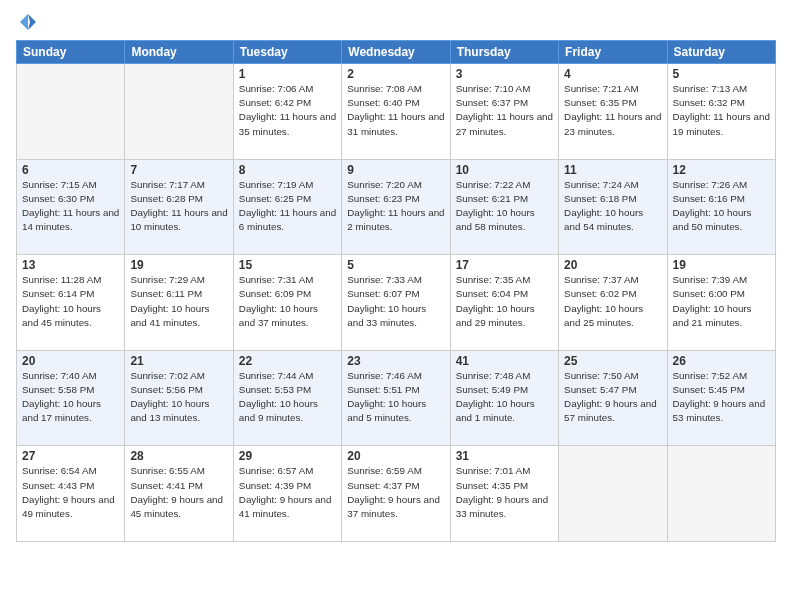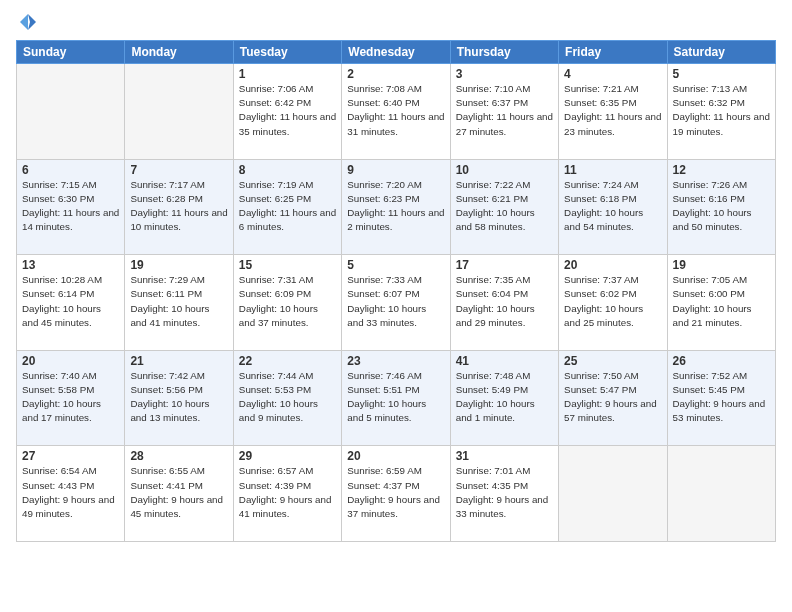--- a/index.html
+++ b/index.html
@@ -211,21 +211,21 @@
           <td>
             <span class="day-num">12</span>
             <div class="day-info">Sunrise: 7:26 AM
 Sunset: 6:16 PM
 Daylight: 10 hours and 50 minutes.</div>
           </td>
         </tr>
         <tr>
           <td>
             <span class="day-num">13</span>
-            <div class="day-info">Sunrise: 10:28 AM
+            <div class="day-info">Sunrise: 11:28 AM
 Sunset: 6:14 PM
 Daylight: 10 hours and 45 minutes.</div>
           </td>
           <td>
             <span class="day-num">19</span>
             <div class="day-info">Sunrise: 7:29 AM
 Sunset: 6:11 PM
 Daylight: 10 hours and 41 minutes.</div>
           </td>
           <td>
@@ -247,35 +247,35 @@
 Daylight: 10 hours and 29 minutes.</div>
           </td>
           <td>
             <span class="day-num">20</span>
             <div class="day-info">Sunrise: 7:37 AM
 Sunset: 6:02 PM
 Daylight: 10 hours and 25 minutes.</div>
           </td>
           <td>
             <span class="day-num">19</span>
-            <div class="day-info">Sunrise: 7:05 AM
+            <div class="day-info">Sunrise: 7:39 AM
 Sunset: 6:00 PM
 Daylight: 10 hours and 21 minutes.</div>
           </td>
         </tr>
         <tr class="alt-row">
           <td>
             <span class="day-num">20</span>
             <div class="day-info">Sunrise: 7:40 AM
 Sunset: 5:58 PM
 Daylight: 10 hours and 17 minutes.</div>
           </td>
           <td>
             <span class="day-num">21</span>
-            <div class="day-info">Sunrise: 7:42 AM
+            <div class="day-info">Sunrise: 7:02 AM
 Sunset: 5:56 PM
 Daylight: 10 hours and 13 minutes.</div>
           </td>
           <td>
             <span class="day-num">22</span>
             <div class="day-info">Sunrise: 7:44 AM
 Sunset: 5:53 PM
 Daylight: 10 hours and 9 minutes.</div>
           </td>
           <td>

